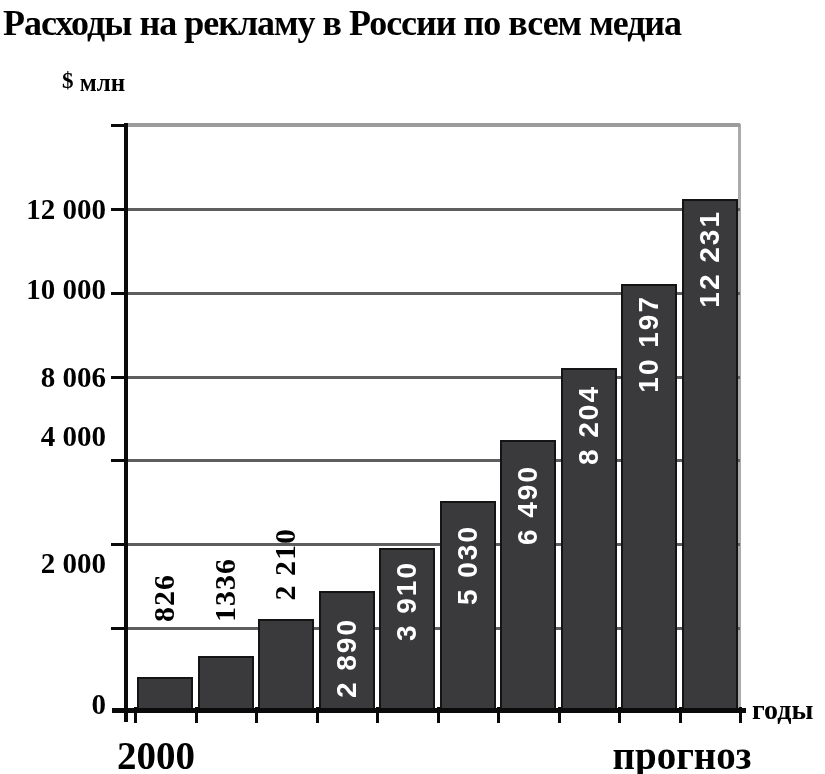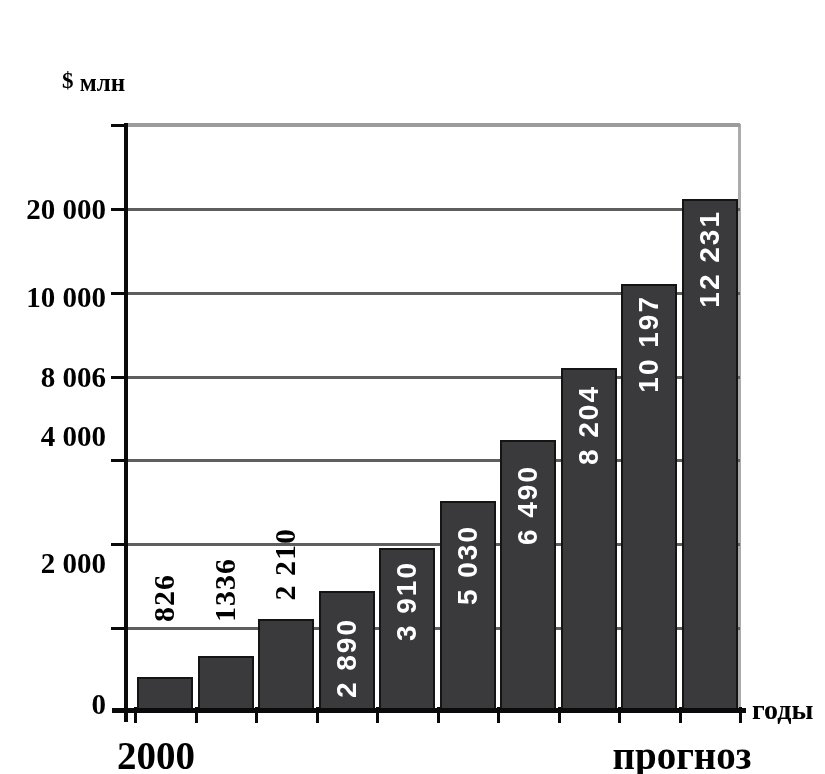--- a/index.html
+++ b/index.html
@@ -27,20 +27,21 @@
        letter-spacing:1px;color:#000;white-space:nowrap;z-index:6;}
   .ylab{position:absolute;left:0;width:106px;height:42px;line-height:42px;text-align:right;
        font-size:29px;font-weight:bold;z-index:6;}
   .xlab{position:absolute;width:180px;top:733px;text-align:center;font-size:39px;font-weight:bold;z-index:6;}
   .xname{position:absolute;left:752px;top:694px;font-size:28px;font-weight:bold;z-index:6;}
 </style>
 </head>
 <body>
 
 <div class="stage">
+  <h1 class="title">Расходы на рекламу в России по всем медиа</h1>
   <div class="unit">$ млн</div>
   <div class="plot">
     <div class="vaxis"></div>
     <div class="haxis"></div>
     <div class="rborder"></div>
   <div class="hline top" style="top: 123px;"></div>
       <div class="hline" style="top: 208px;"></div>
       <div class="hline" style="top: 292px;"></div>
       <div class="hline" style="top: 376px;"></div>
       <div class="hline" style="top: 459px;"></div>
@@ -84,22 +85,22 @@
       </div>
       <div class="bar" style="left: 561px; width: 56px; top: 368px; height: 342px;">
         <div class="bar-label" style="margin-top: 15px;">8 204</div>
       </div>
       <div class="bar" style="left: 621px; width: 56px; top: 284px; height: 426px;">
         <div class="bar-label" style="margin-top: 9px;">10 197</div>
       </div>
       <div class="bar" style="left: 682px; width: 56px; top: 199px; height: 511px;">
         <div class="bar-label" style="margin-top: 9px;">12 231</div>
       </div>
-      <div class="ylab" style="top: 188px;">20 000</div>
-      <div class="ylab" style="top: 276px;">10 000</div>
+      <div class="ylab" style="top: 188px;">12 000</div>
+      <div class="ylab" style="top: 268px;">10 000</div>
       <div class="ylab" style="top: 356px;">8 006</div>
       <div class="ylab" style="top: 415px;">4 000</div>
       <div class="ylab" style="top: 542px;">2 000</div>
       <div class="ylab" style="top: 683px;">0</div>
       <div class="xlab" style="left: 66px;">2000</div>
       <div class="xlab" style="left: 592px;">прогноз</div>
     </div>
   <div class="xname">годы</div>
 </div>
 

